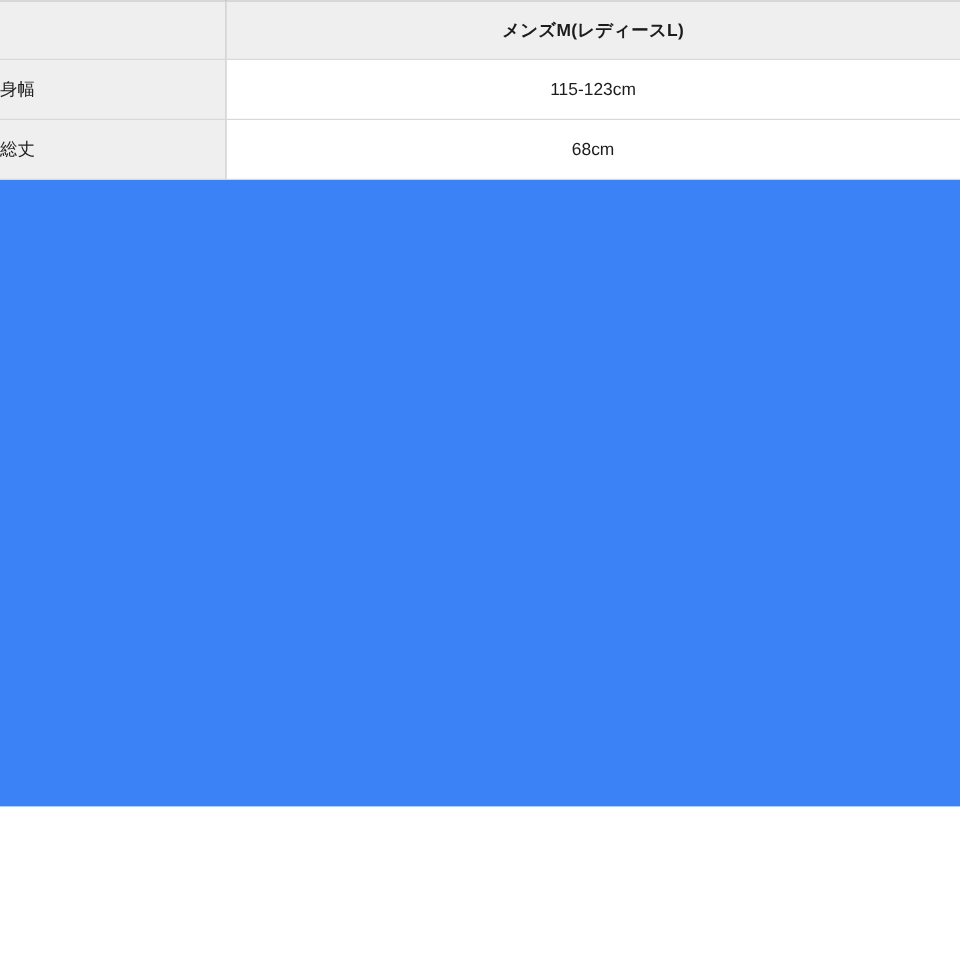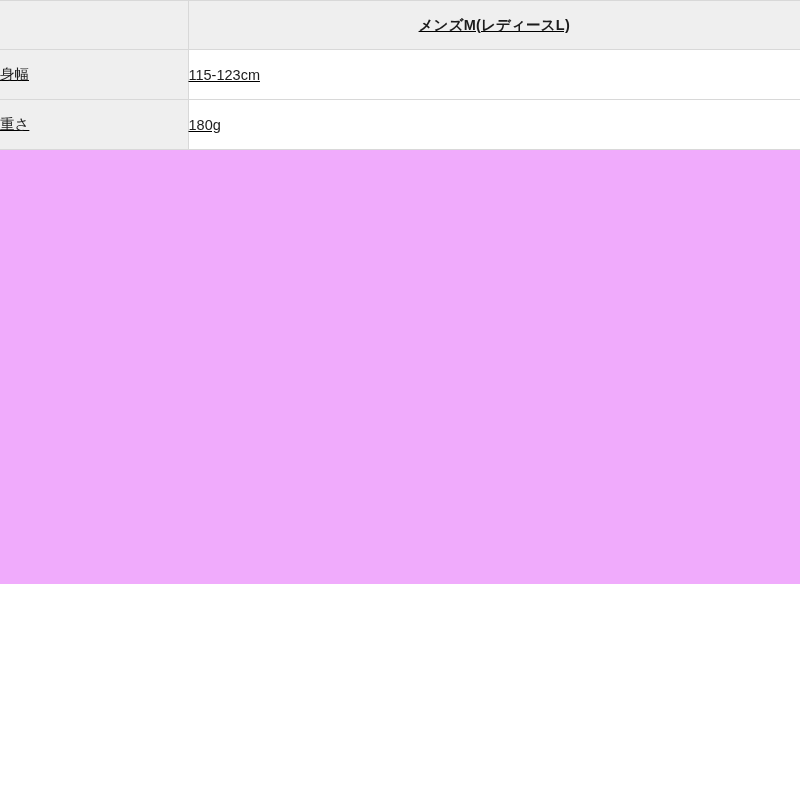--- a/index.html
+++ b/index.html
@@ -5,25 +5,24 @@
   html, body {
     margin: 0;
     padding: 0;
     background: #ffffff;
     width: 800px;
     height: 800px;
     font-family: "Liberation Sans", sans-serif;
   }
   .page {
     width: 800px;
-    height: 584px;
+    height: 672px;
     position: relative;
-    background: #f0abfc;
+    background: #3b82f6;
     overflow: hidden;
-    text-decoration: underline;
   }
   table.size-table {
     border-collapse: collapse;
     width: 800px;
     table-layout: fixed;
     border-top: 1px solid #d8d8d8;
     border-bottom: 1px solid #d8d8d8;
   }
   table.size-table col.label-col { width: 188px; }
   table.size-table col.value-col { width: 612px; }
@@ -53,21 +52,21 @@
   table.size-table td.row-label {
     background: #efefef;
     border-right: 1px solid #d8d8d8;
     height: 49px;
     font-weight: normal;
     font-size: 14.5px;
     color: #1c1c1c;
   }
   table.size-table td.row-value {
     background: #ffffff;
-    text-align: left;
+    text-align: center;
     height: 49px;
     font-size: 14.5px;
     color: #1c1c1c;
   }
   .spacer {
     width: 800px;
     background: #ffffff;
   }
 </style>
 </head>
@@ -84,19 +83,19 @@
         <th class="corner-cell"></th>
         <th class="header-cell">メンズM(レディースL)</th>
       </tr>
     </thead>
     <tbody>
       <tr>
         <td class="row-label">身幅</td>
         <td class="row-value">115-123cm</td>
       </tr>
       <tr>
-        <td class="row-label">重さ</td>
-        <td class="row-value">180g</td>
+        <td class="row-label">総丈</td>
+        <td class="row-value">68cm</td>
       </tr>
     </tbody>
   </table>
   <div class="spacer"></div>
 </div>
 
 </body></html>

